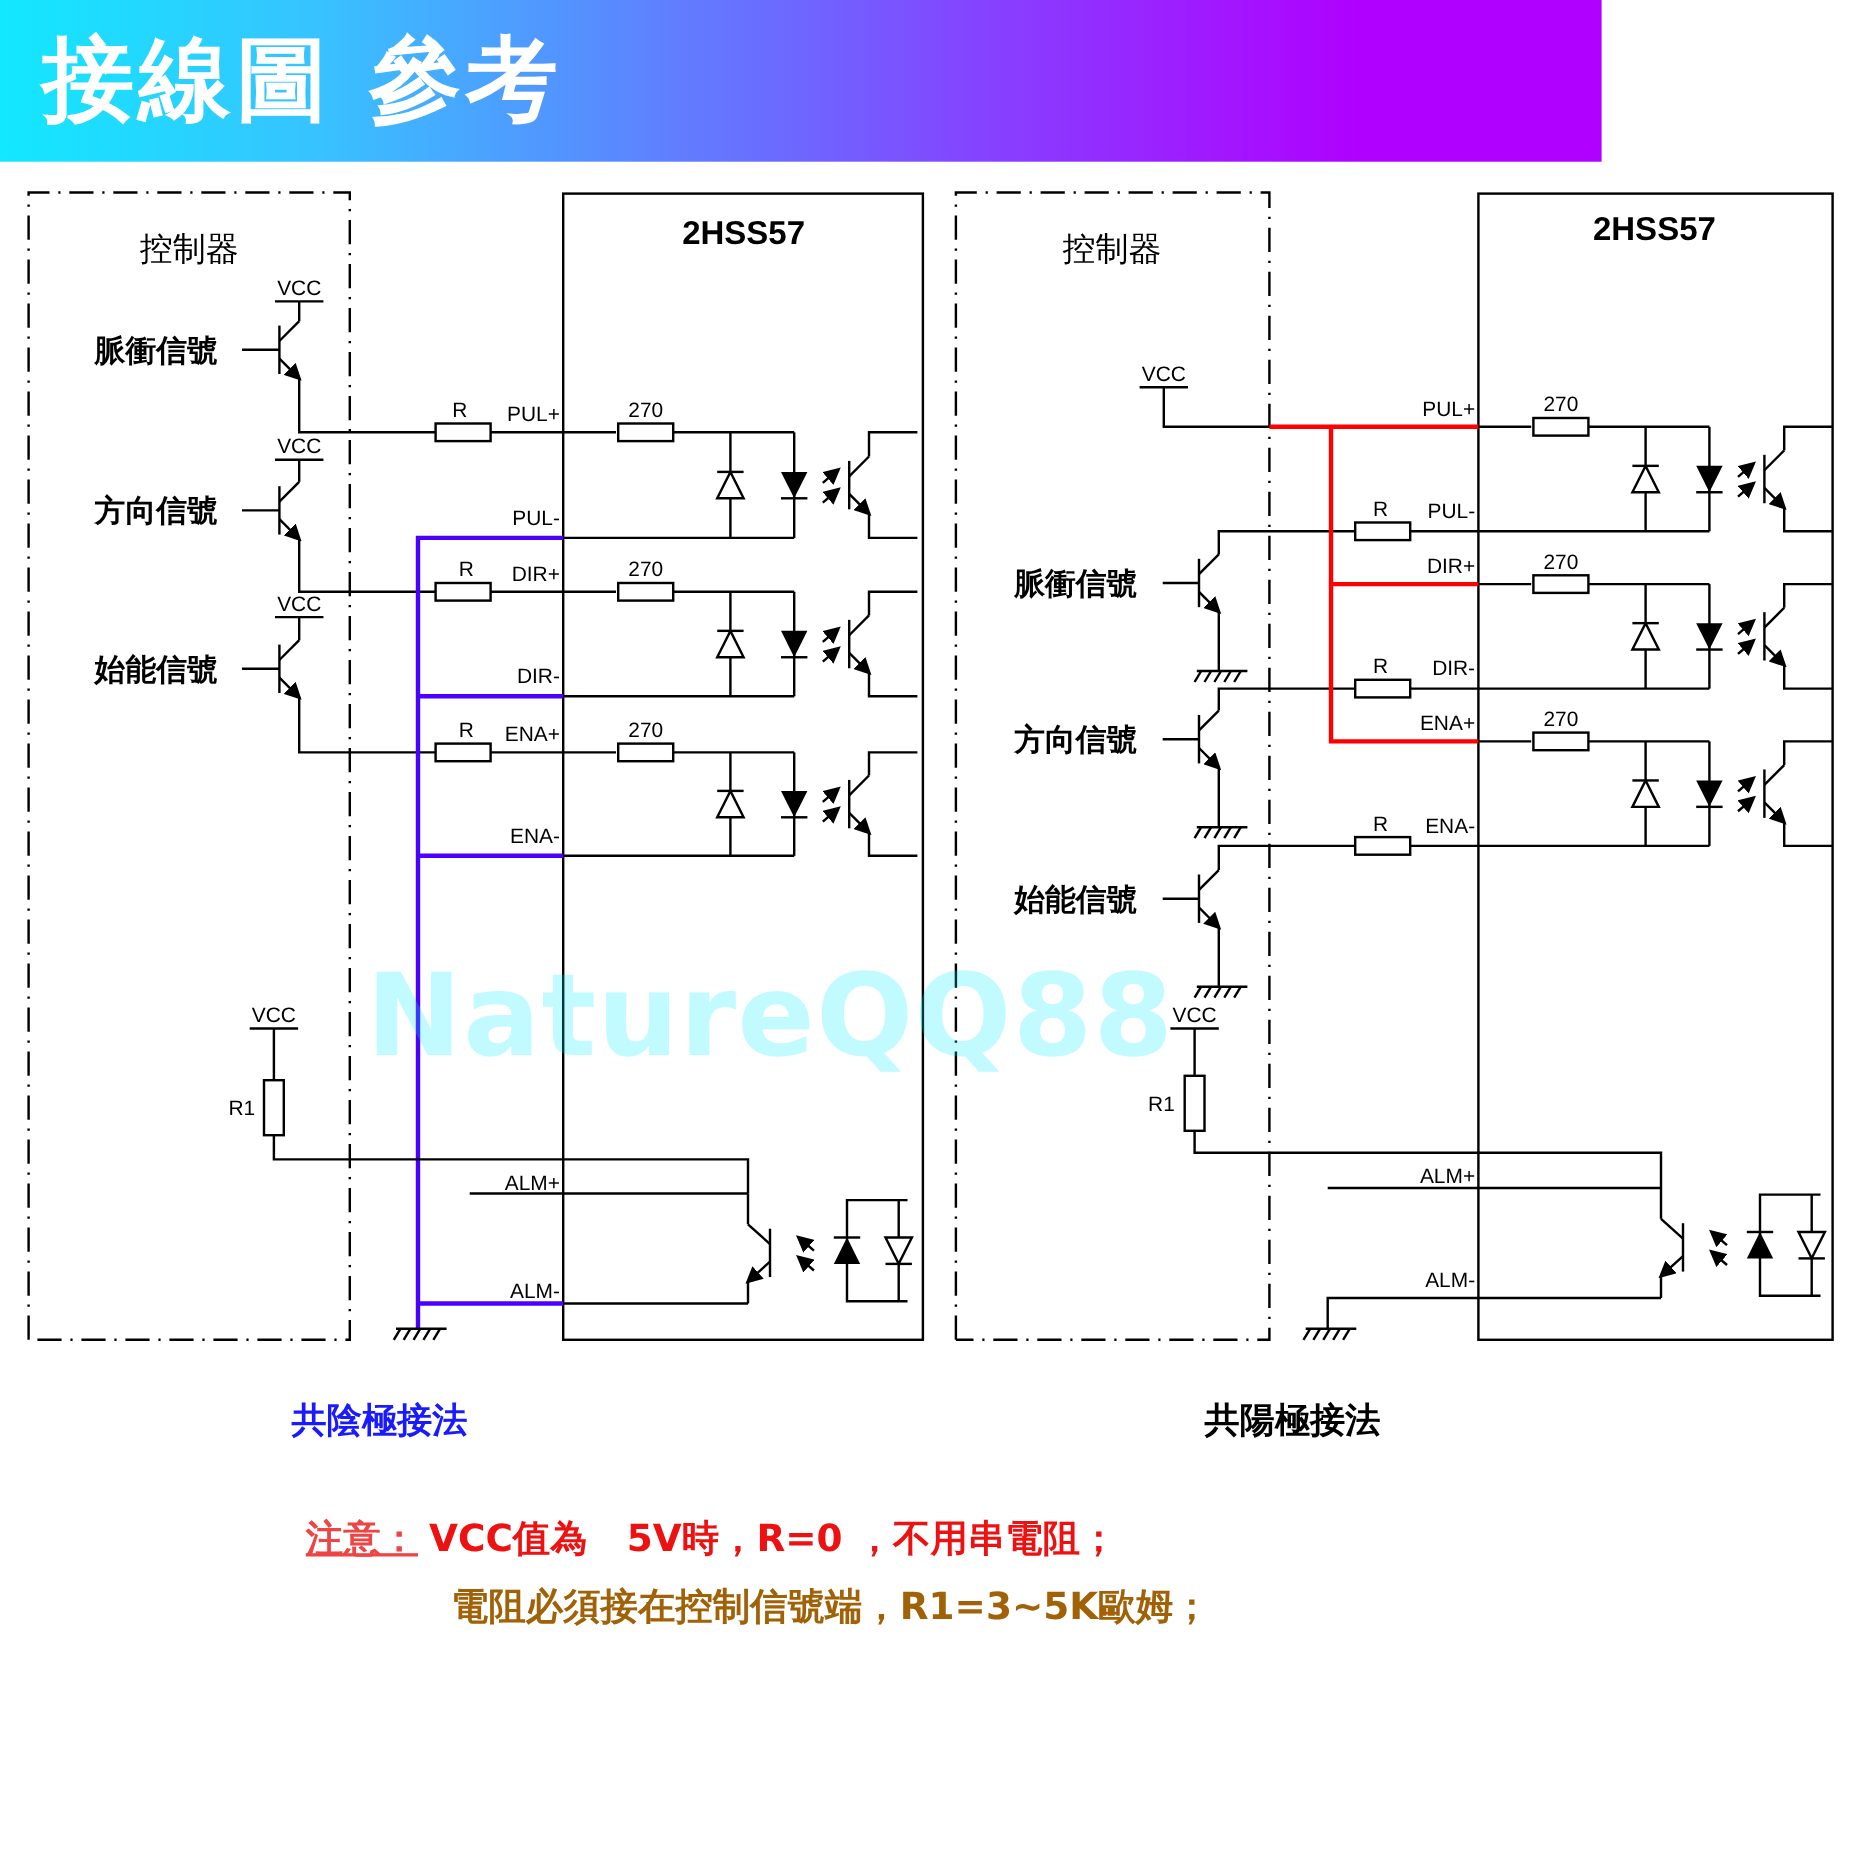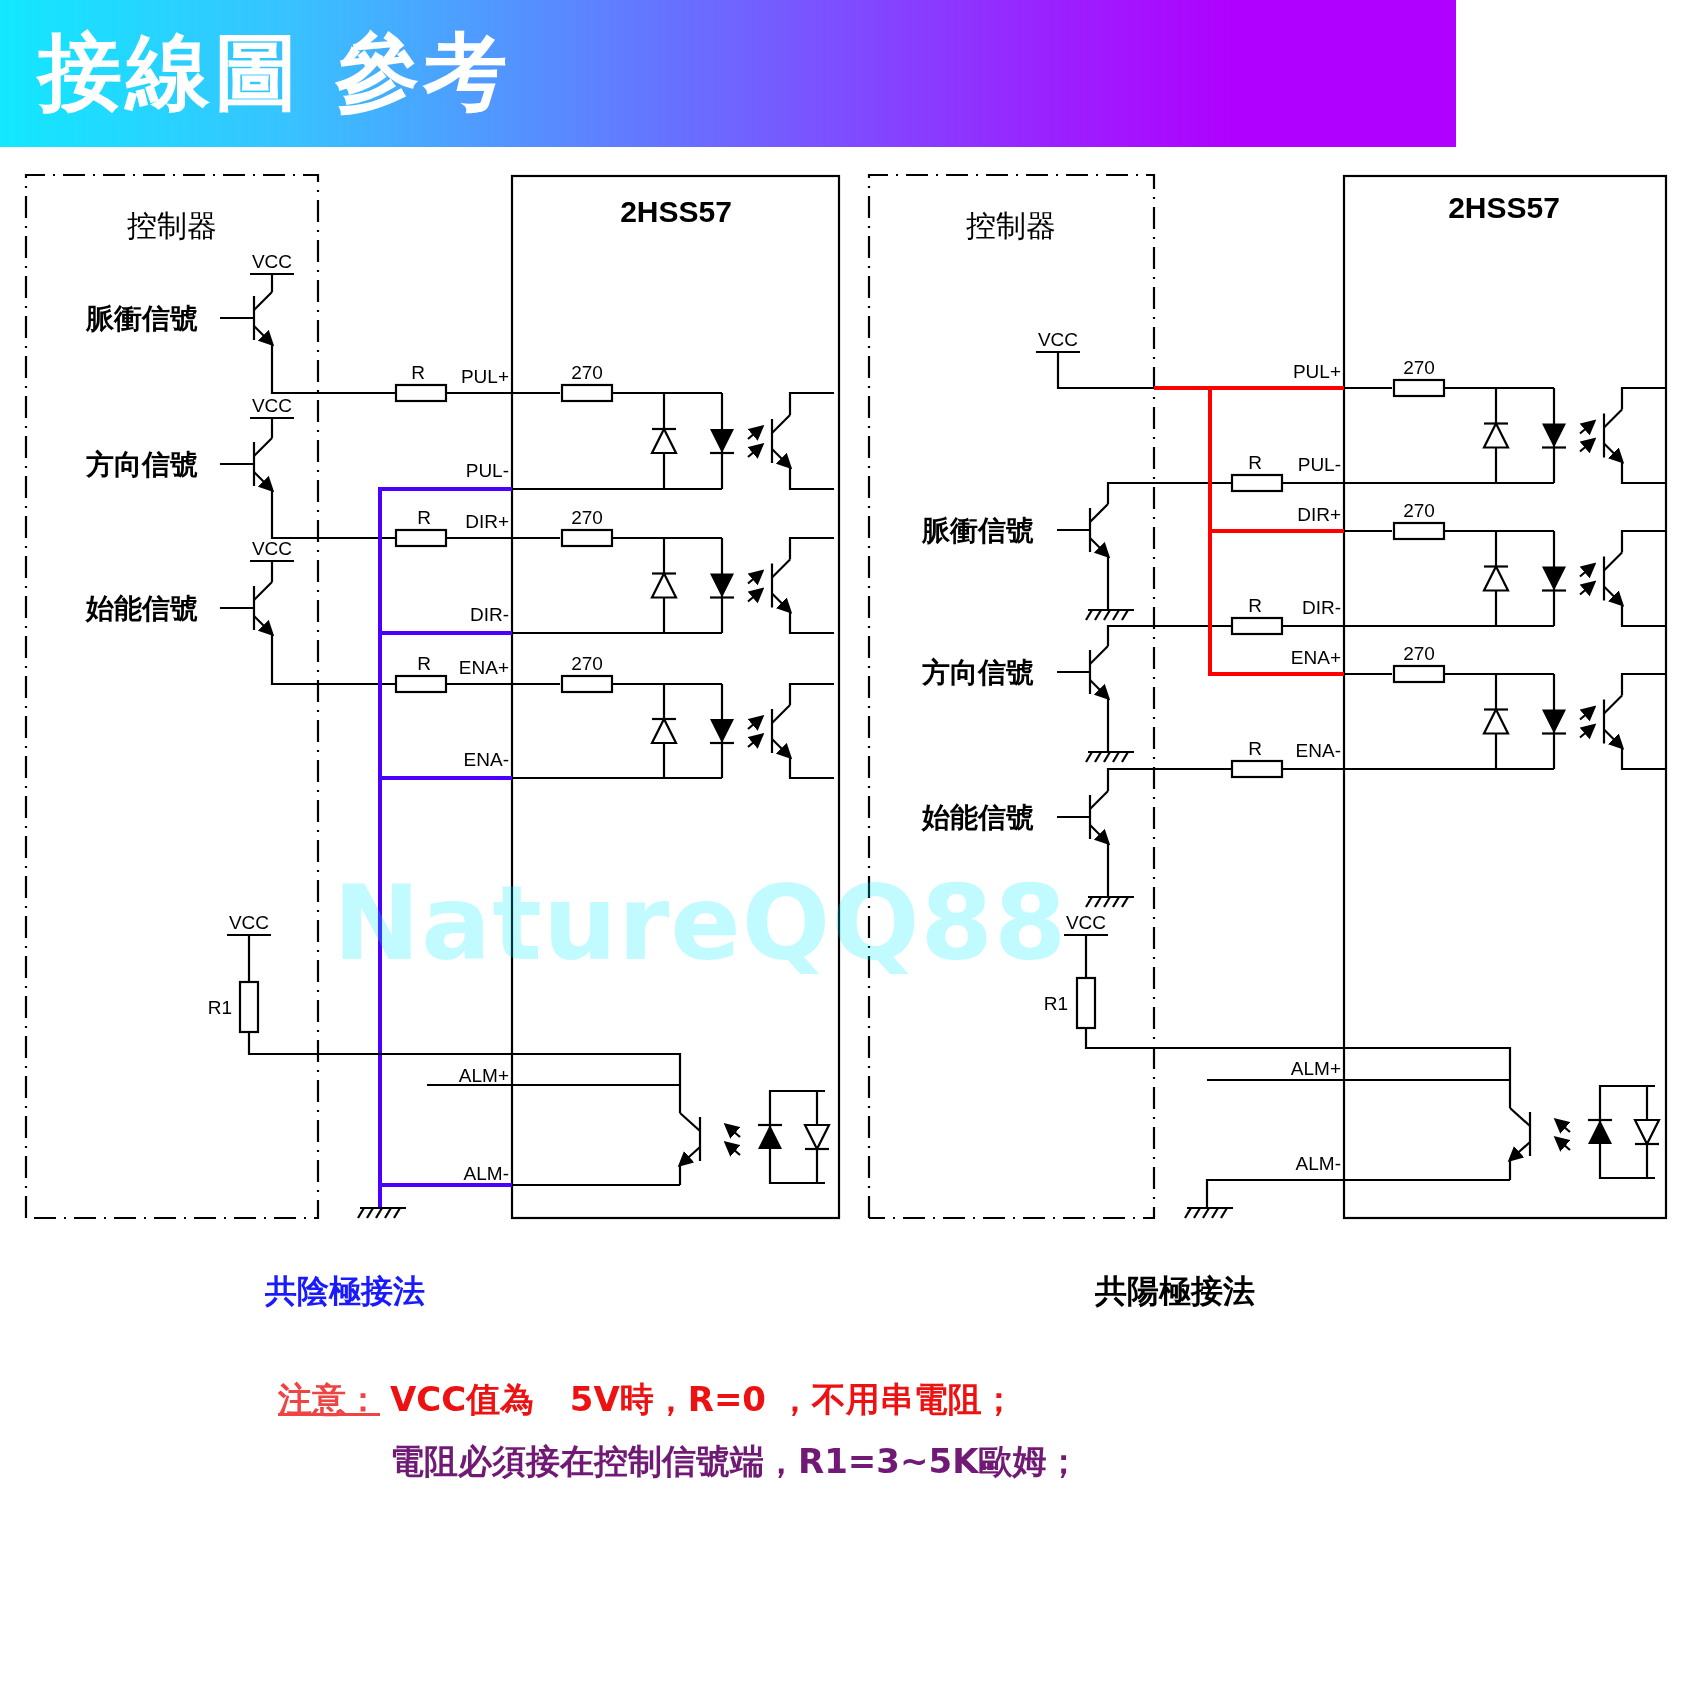--- a/index.html
+++ b/index.html
@@ -20,21 +20,21 @@
   .watermark { position: absolute; left: 333px; top: 862px; font-size: 104px; font-weight: bold;
                color: rgba(0, 240, 255, 0.24); font-family: "DejaVu Sans", sans-serif; letter-spacing: 1px; }
   .caption { position: absolute; font-size: 32px; font-weight: bold; font-family: "DejaVu Sans", sans-serif; }
   .cap-left { left: 265px; top: 1270px; color: #1a1aff; }
   .cap-right { left: 1095px; top: 1270px; color: #000000; }
   .notes { position: absolute; left: 278px; top: 1368px; font-family: "DejaVu Sans", sans-serif;
            font-weight: bold; font-size: 34px; line-height: 62px; }
   .note-row { white-space: pre; }
   .note-prefix { display: inline-block; width: 112px; color: #ef4444; text-decoration: underline; }
   .red-text { color: #ee1111; }
-  .dark-text { color: #701a75; }
+  .dark-text { color: #a16207; margin-left: 20px; }
 </style>
 </head>
 <body>
 
 <div class="banner">
   <div class="banner-title">接線圖 參考</div>
 </div>
 
 <svg id="schem" width="1700" height="1700" xmlns="http://www.w3.org/2000/svg">
   <defs>

